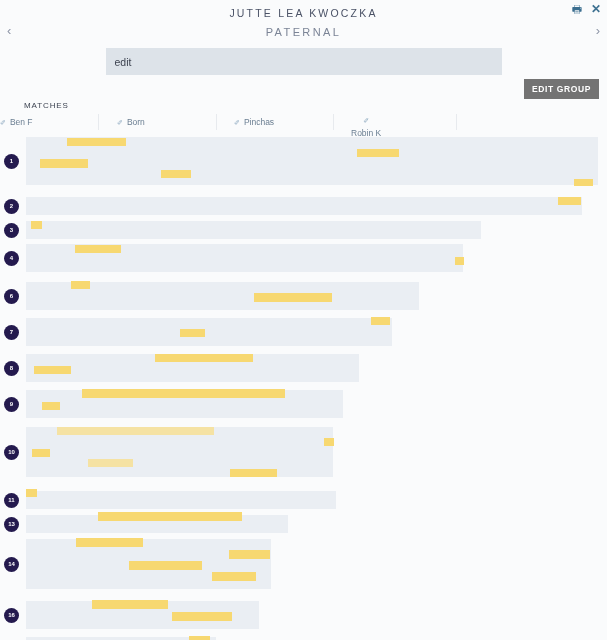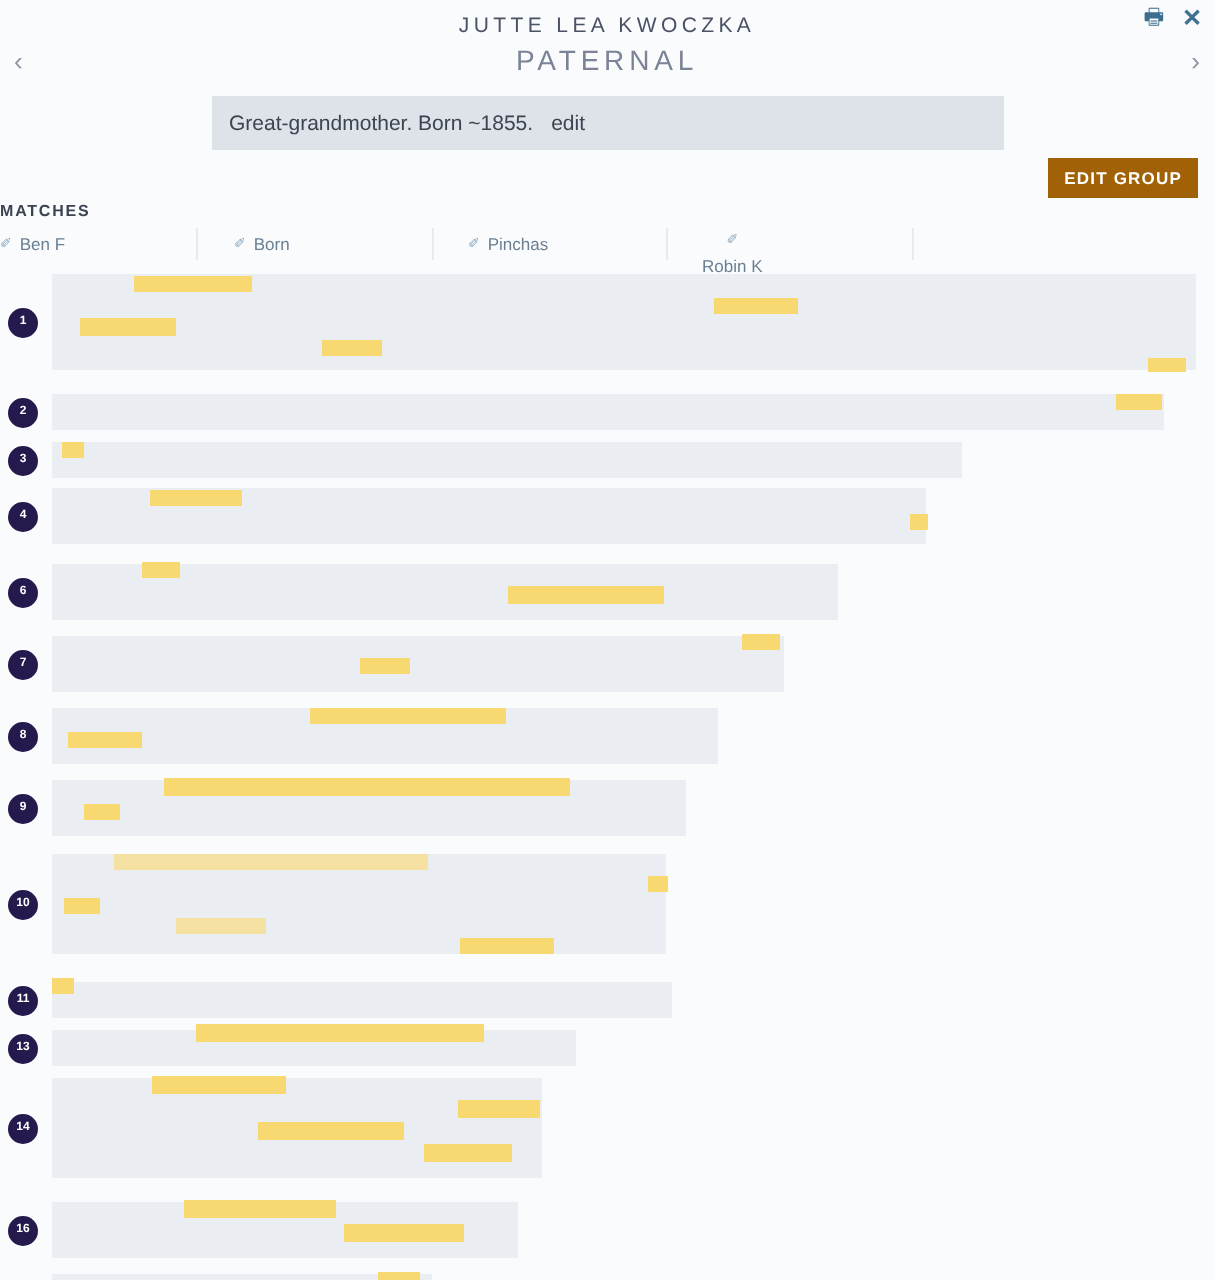--- a/index.html
+++ b/index.html
@@ -43,21 +43,21 @@
   }
   .print-glyph { font-size: 11px; line-height: 1; color: #3b6e8f; }
   .close-glyph { font-size: 12px; line-height: 1; color: #3f7292; font-weight: 600; }
 
   .subtitlebar {
     position: relative;
     height: 20px;
     text-align: center;
   }
   .sub-title {
-    font-size: 14px;
+    font-size: 11px;
     letter-spacing: 2.4px;
     color: #7b8496;
     text-transform: uppercase;
     text-align: center;
   }
   .nav-arrow {
     position: absolute;
     top: 0px;
     font-size: 13px;
     color: #8d95a6;
@@ -92,37 +92,38 @@
 
   
   .editgroup-row {
     position: relative;
     height: 30px;
   }
   .edit-group-btn {
     position: absolute;
     right: 8px;
     top: 4px;
-    background: #a16207;
+    background: #737373;
     color: #ffffff;
     font-size: 8.5px;
     letter-spacing: 0.6px;
     font-weight: 700;
     padding: 5px 8px 5px 8px;
     border: none;
     cursor: pointer;
     font-family: "Liberation Sans", sans-serif;
   }
 
   
   .matches-label {
     font-size: 8px;
-    font-weight: 700;
+    font-weight: 400;
     letter-spacing: 0.9px;
     color: #3c4351;
+    padding-left: 24px;
     margin-top: -4px;
   }
   .match-names {
     position: relative;
     height: 20px;
     margin-top: 4px;
     padding-left: 24px;
   }
   .match-name {
     position: absolute;
@@ -202,21 +203,20 @@
 </div>
 
 <div class="subtitlebar">
   <span class="nav-arrow left">‹</span>
   <span class="sub-title">PATERNAL</span>
   <span class="nav-arrow right">›</span>
 </div>
 
 <div class="note-wrap">
   <div class="note-bar">
-    <span>Great-grandmother. Born ~1855.</span>
     <span class="note-edit">edit</span>
   </div>
 </div>
 
 <div class="editgroup-row">
   <button class="edit-group-btn">EDIT GROUP</button>
 </div>
 
 <div class="matches-label">MATCHES</div>
 <div class="match-names" id="match-names">

